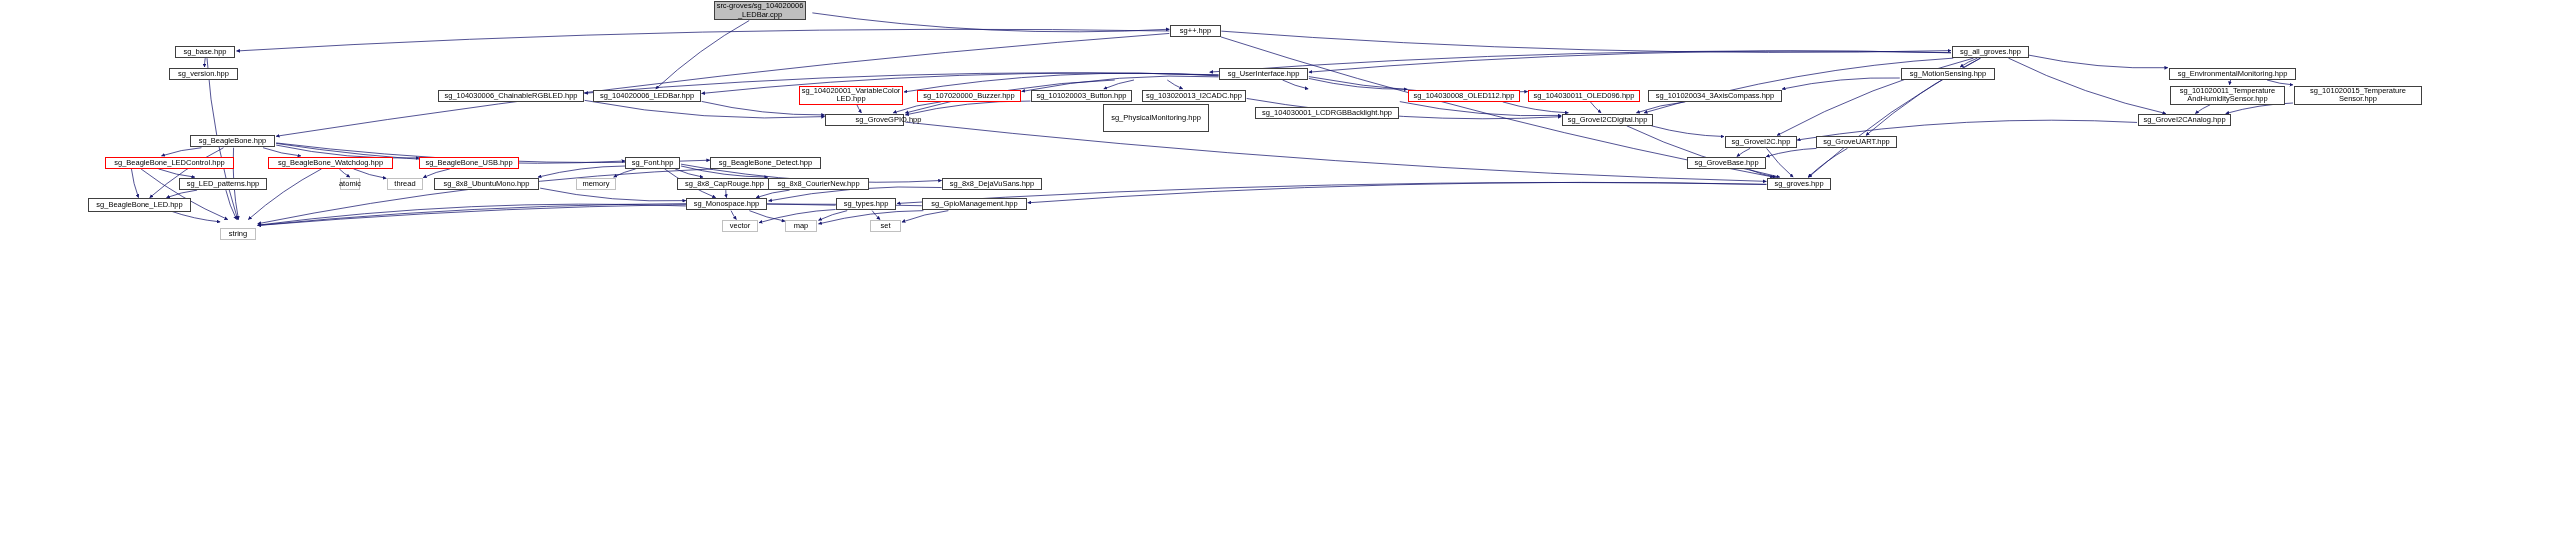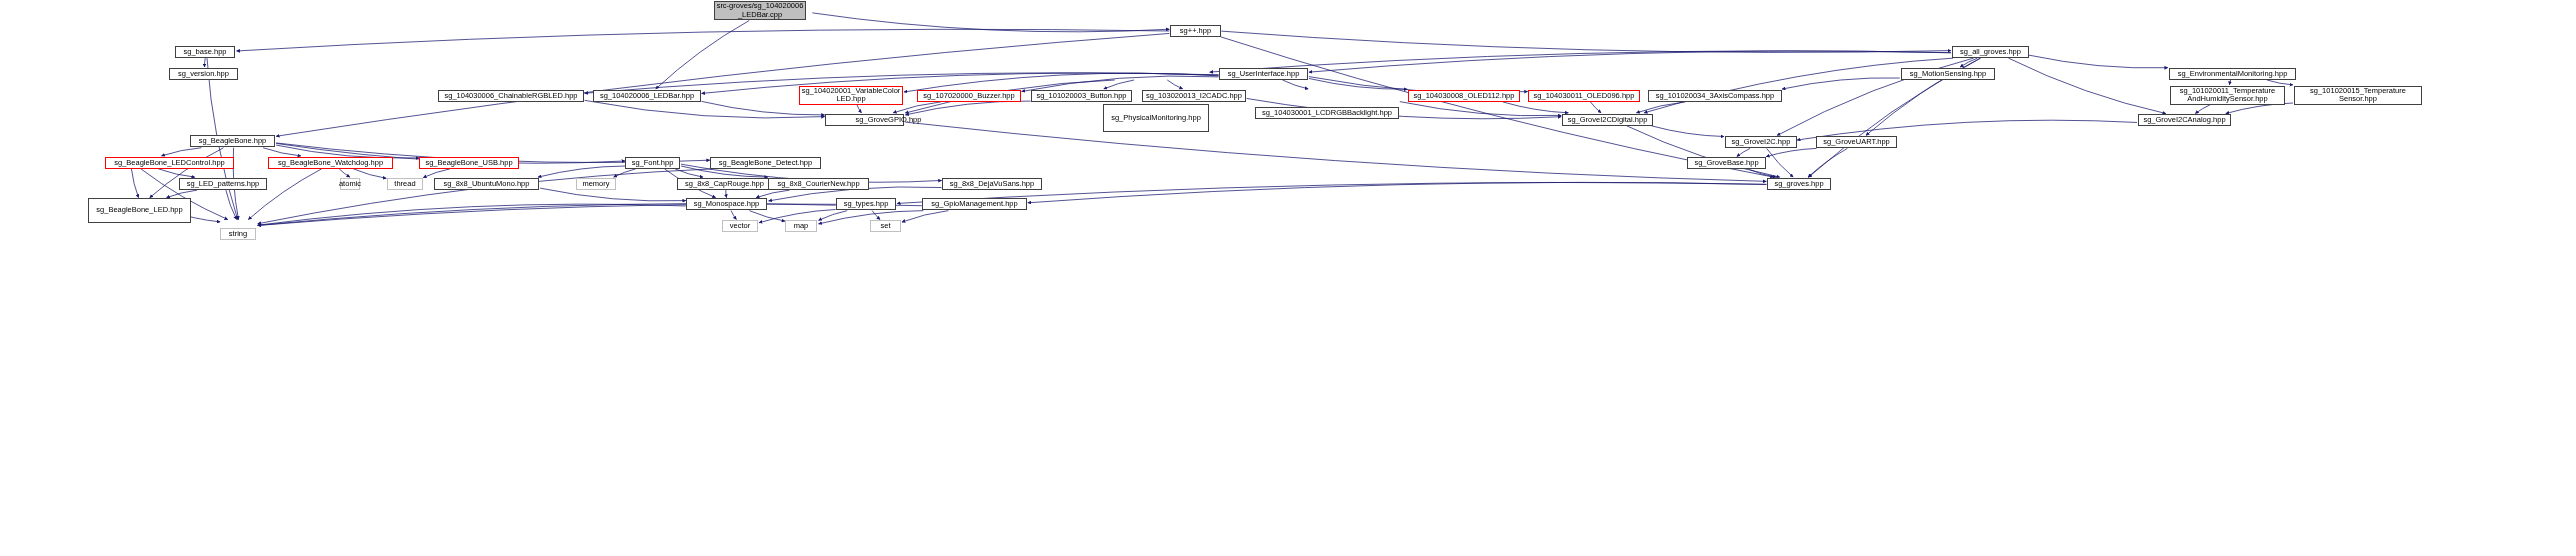--- a/index.html
+++ b/index.html
@@ -190,21 +190,21 @@
       <div class="node" style="left: 1687px; top: 157px; width: 79px; height: 11.6px;">sg_GroveBase.hpp</div>
       <div class="node" style="left: 179px; top: 178px; width: 88px; height: 11.6px;">sg_LED_patterns.hpp</div>
       <div class="node sys" style="left: 340px; top: 178px; width: 20px; height: 11.6px;">atomic</div>
       <div class="node sys" style="left: 387px; top: 178px; width: 36px; height: 11.6px;">thread</div>
       <div class="node" style="left: 434px; top: 178px; width: 105px; height: 11.6px;">sg_8x8_UbuntuMono.hpp</div>
       <div class="node sys" style="left: 576px; top: 178px; width: 40px; height: 11.6px;">memory</div>
       <div class="node" style="left: 677px; top: 178px; width: 95px; height: 11.6px; text-align: center;">sg_8x8_CapRouge.hpp</div>
       <div class="node" style="left: 768px; top: 178px; width: 101px; height: 11.6px;">sg_8x8_CourierNew.hpp</div>
       <div class="node" style="left: 942px; top: 178px; width: 100px; height: 11.6px;">sg_8x8_DejaVuSans.hpp</div>
       <div class="node" style="left: 1767px; top: 178px; width: 64px; height: 11.6px;">sg_groves.hpp</div>
-      <div class="node" style="left: 88px; top: 198px; width: 103px; height: 25px;">sg_BeagleBone_LED.hpp</div>
+      <div class="node" style="left: 88px; top: 198px; width: 103px; height: 14px;">sg_BeagleBone_LED.hpp</div>
       <div class="node" style="left: 686px; top: 198px; width: 81px; height: 11.6px;">sg_Monospace.hpp</div>
       <div class="node" style="left: 836px; top: 198px; width: 60px; height: 11.6px;">sg_types.hpp</div>
       <div class="node" style="left: 922px; top: 198px; width: 105px; height: 11.6px;">sg_GpioManagement.hpp</div>
       <div class="node sys" style="left: 220px; top: 220px; width: 36px; height: 11.6px; margin-top: 8px;">string</div>
       <div class="node sys" style="left: 722px; top: 220px; width: 36px; height: 11.6px;">vector</div>
       <div class="node sys" style="left: 785px; top: 220px; width: 32px; height: 11.6px;">map</div>
       <div class="node sys" style="left: 870px; top: 220px; width: 31px; height: 11.6px;">set</div>
     </div>
 </div>
 

